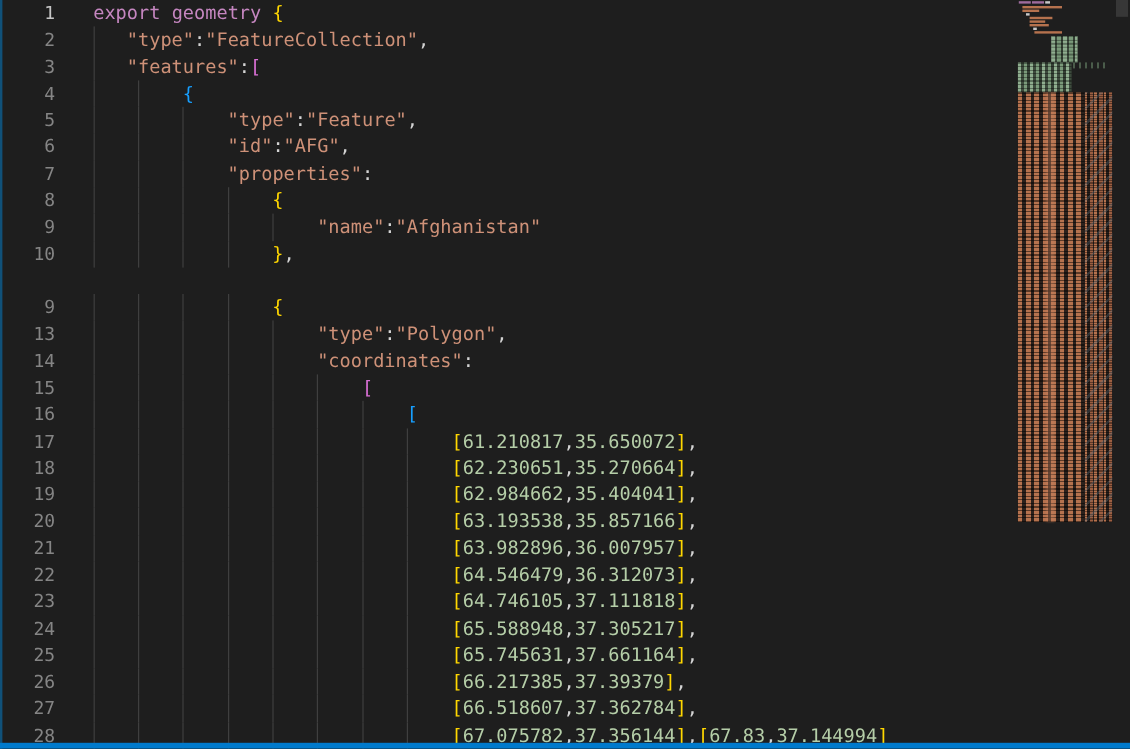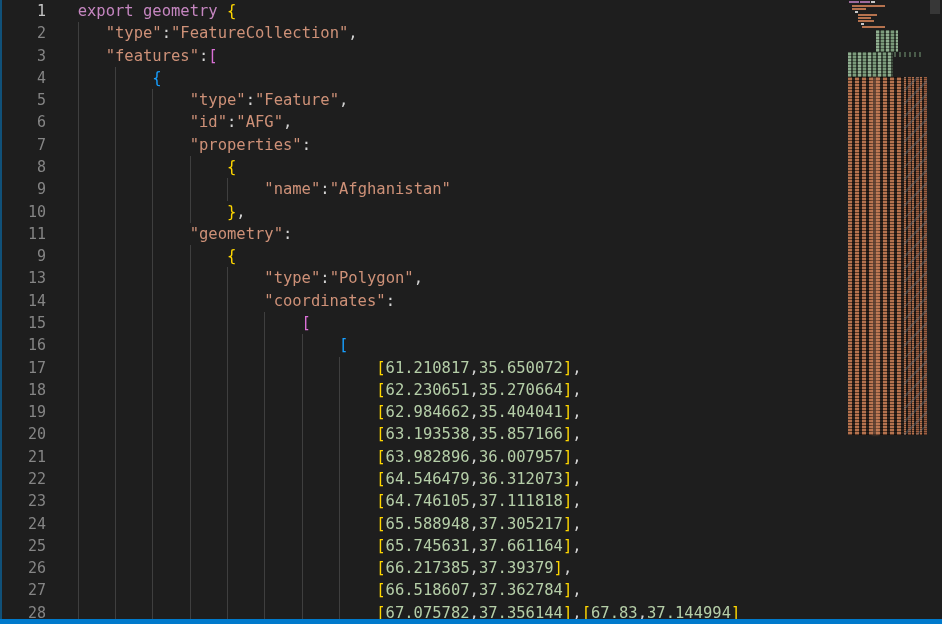--- a/index.html
+++ b/index.html
@@ -60,21 +60,20 @@
     <div class="line" style="top: 0px;"><span class="ln active">1</span><span class="code" style="left: 77.7px;"><span class="tk-kw">export</span><span class="tk-pl"> </span><span class="tk-kw">geometry</span><span class="tk-pl"> </span><span class="tk-b1">{</span></span></div>
     <div class="line" style="top: 22.285px;"><span class="ln">2</span><span class="guide" style="left: 77.7px;"></span><span class="code" style="left: 105.69px;"><span class="tk-st">"type"</span><span class="tk-pl">:</span><span class="tk-st">"FeatureCollection"</span><span class="tk-pl">,</span></span></div>
     <div class="line" style="top: 44.57px;"><span class="ln">3</span><span class="guide" style="left: 77.7px;"></span><span class="code" style="left: 105.69px;"><span class="tk-st">"features"</span><span class="tk-pl">:</span><span class="tk-b2">[</span></span></div>
     <div class="line" style="top: 66.855px;"><span class="ln">4</span><span class="guide" style="left: 77.7px;"></span><span class="guide" style="left: 115.02px;"></span><span class="code" style="left: 152.34px;"><span class="tk-b3">{</span></span></div>
     <div class="line" style="top: 89.14px;"><span class="ln">5</span><span class="guide" style="left: 77.7px;"></span><span class="guide" style="left: 115.02px;"></span><span class="guide" style="left: 152.34px;"></span><span class="code" style="left: 189.66px;"><span class="tk-st">"type"</span><span class="tk-pl">:</span><span class="tk-st">"Feature"</span><span class="tk-pl">,</span></span></div>
     <div class="line" style="top: 111.425px;"><span class="ln">6</span><span class="guide" style="left: 77.7px;"></span><span class="guide" style="left: 115.02px;"></span><span class="guide" style="left: 152.34px;"></span><span class="code" style="left: 189.66px;"><span class="tk-st">"id"</span><span class="tk-pl">:</span><span class="tk-st">"AFG"</span><span class="tk-pl">,</span></span></div>
     <div class="line" style="top: 133.71px;"><span class="ln">7</span><span class="guide" style="left: 77.7px;"></span><span class="guide" style="left: 115.02px;"></span><span class="guide" style="left: 152.34px;"></span><span class="code" style="left: 189.66px;"><span class="tk-st">"properties"</span><span class="tk-pl">:</span></span></div>
     <div class="line" style="top: 155.995px;"><span class="ln">8</span><span class="guide" style="left: 77.7px;"></span><span class="guide" style="left: 115.02px;"></span><span class="guide" style="left: 152.34px;"></span><span class="guide" style="left: 189.66px;"></span><span class="code" style="left: 226.98px;"><span class="tk-b1">{</span></span></div>
     <div class="line" style="top: 178.28px;"><span class="ln">9</span><span class="guide" style="left: 77.7px;"></span><span class="guide" style="left: 115.02px;"></span><span class="guide" style="left: 152.34px;"></span><span class="guide" style="left: 189.66px;"></span><span class="guide" style="left: 226.98px;"></span><span class="code" style="left: 264.3px;"><span class="tk-st">"name"</span><span class="tk-pl">:</span><span class="tk-st">"Afghanistan"</span></span></div>
     <div class="line" style="top: 200.565px;"><span class="ln">10</span><span class="guide" style="left: 77.7px;"></span><span class="guide" style="left: 115.02px;"></span><span class="guide" style="left: 152.34px;"></span><span class="guide" style="left: 189.66px;"></span><span class="code" style="left: 226.98px;"><span class="tk-b1">}</span><span class="tk-pl">,</span></span></div>
-    <div class="line" style="top: 222.85px;"><span class="ln">11</span><span class="guide" style="left: 77.7px;"></span><span class="guide" style="left: 115.02px;"></span><span class="guide" style="left: 152.34px;"></span><span class="code" style="left: 189.66px;"><span class="tk-st">"geometry"</span><span class="tk-pl">:</span></span></div>
     <div class="line" style="top: 245.135px;"><span class="ln">9</span><span class="guide" style="left: 77.7px;"></span><span class="guide" style="left: 115.02px;"></span><span class="guide" style="left: 152.34px;"></span><span class="guide" style="left: 189.66px;"></span><span class="code" style="left: 226.98px;"><span class="tk-b1">{</span></span></div>
     <div class="line" style="top: 267.42px;"><span class="ln">13</span><span class="guide" style="left: 77.7px;"></span><span class="guide" style="left: 115.02px;"></span><span class="guide" style="left: 152.34px;"></span><span class="guide" style="left: 189.66px;"></span><span class="guide" style="left: 226.98px;"></span><span class="code" style="left: 264.3px;"><span class="tk-st">"type"</span><span class="tk-pl">:</span><span class="tk-st">"Polygon"</span><span class="tk-pl">,</span></span></div>
     <div class="line" style="top: 289.705px;"><span class="ln">14</span><span class="guide" style="left: 77.7px;"></span><span class="guide" style="left: 115.02px;"></span><span class="guide" style="left: 152.34px;"></span><span class="guide" style="left: 189.66px;"></span><span class="guide" style="left: 226.98px;"></span><span class="code" style="left: 264.3px;"><span class="tk-st">"coordinates"</span><span class="tk-pl">:</span></span></div>
     <div class="line" style="top: 311.99px;"><span class="ln">15</span><span class="guide" style="left: 77.7px;"></span><span class="guide" style="left: 115.02px;"></span><span class="guide" style="left: 152.34px;"></span><span class="guide" style="left: 189.66px;"></span><span class="guide" style="left: 226.98px;"></span><span class="guide" style="left: 264.3px;"></span><span class="code" style="left: 301.62px;"><span class="tk-b2">[</span></span></div>
     <div class="line" style="top: 334.275px;"><span class="ln">16</span><span class="guide" style="left: 77.7px;"></span><span class="guide" style="left: 115.02px;"></span><span class="guide" style="left: 152.34px;"></span><span class="guide" style="left: 189.66px;"></span><span class="guide" style="left: 226.98px;"></span><span class="guide" style="left: 264.3px;"></span><span class="guide" style="left: 301.62px;"></span><span class="code" style="left: 338.94px;"><span class="tk-b3">[</span></span></div>
     <div class="line" style="top: 356.56px;"><span class="ln">17</span><span class="guide" style="left: 77.7px;"></span><span class="guide" style="left: 115.02px;"></span><span class="guide" style="left: 152.34px;"></span><span class="guide" style="left: 189.66px;"></span><span class="guide" style="left: 226.98px;"></span><span class="guide" style="left: 264.3px;"></span><span class="guide" style="left: 301.62px;"></span><span class="guide" style="left: 338.94px;"></span><span class="code" style="left: 376.26px;"><span class="tk-b1">[</span><span class="tk-nu">61.210817</span><span class="tk-pl">,</span><span class="tk-nu">35.650072</span><span class="tk-b1">]</span><span class="tk-pl">,</span></span></div>
     <div class="line" style="top: 378.845px;"><span class="ln">18</span><span class="guide" style="left: 77.7px;"></span><span class="guide" style="left: 115.02px;"></span><span class="guide" style="left: 152.34px;"></span><span class="guide" style="left: 189.66px;"></span><span class="guide" style="left: 226.98px;"></span><span class="guide" style="left: 264.3px;"></span><span class="guide" style="left: 301.62px;"></span><span class="guide" style="left: 338.94px;"></span><span class="code" style="left: 376.26px;"><span class="tk-b1">[</span><span class="tk-nu">62.230651</span><span class="tk-pl">,</span><span class="tk-nu">35.270664</span><span class="tk-b1">]</span><span class="tk-pl">,</span></span></div>
     <div class="line" style="top: 401.13px;"><span class="ln">19</span><span class="guide" style="left: 77.7px;"></span><span class="guide" style="left: 115.02px;"></span><span class="guide" style="left: 152.34px;"></span><span class="guide" style="left: 189.66px;"></span><span class="guide" style="left: 226.98px;"></span><span class="guide" style="left: 264.3px;"></span><span class="guide" style="left: 301.62px;"></span><span class="guide" style="left: 338.94px;"></span><span class="code" style="left: 376.26px;"><span class="tk-b1">[</span><span class="tk-nu">62.984662</span><span class="tk-pl">,</span><span class="tk-nu">35.404041</span><span class="tk-b1">]</span><span class="tk-pl">,</span></span></div>
     <div class="line" style="top: 423.415px;"><span class="ln">20</span><span class="guide" style="left: 77.7px;"></span><span class="guide" style="left: 115.02px;"></span><span class="guide" style="left: 152.34px;"></span><span class="guide" style="left: 189.66px;"></span><span class="guide" style="left: 226.98px;"></span><span class="guide" style="left: 264.3px;"></span><span class="guide" style="left: 301.62px;"></span><span class="guide" style="left: 338.94px;"></span><span class="code" style="left: 376.26px;"><span class="tk-b1">[</span><span class="tk-nu">63.193538</span><span class="tk-pl">,</span><span class="tk-nu">35.857166</span><span class="tk-b1">]</span><span class="tk-pl">,</span></span></div>
     <div class="line" style="top: 445.7px;"><span class="ln">21</span><span class="guide" style="left: 77.7px;"></span><span class="guide" style="left: 115.02px;"></span><span class="guide" style="left: 152.34px;"></span><span class="guide" style="left: 189.66px;"></span><span class="guide" style="left: 226.98px;"></span><span class="guide" style="left: 264.3px;"></span><span class="guide" style="left: 301.62px;"></span><span class="guide" style="left: 338.94px;"></span><span class="code" style="left: 376.26px;"><span class="tk-b1">[</span><span class="tk-nu">63.982896</span><span class="tk-pl">,</span><span class="tk-nu">36.007957</span><span class="tk-b1">]</span><span class="tk-pl">,</span></span></div>

